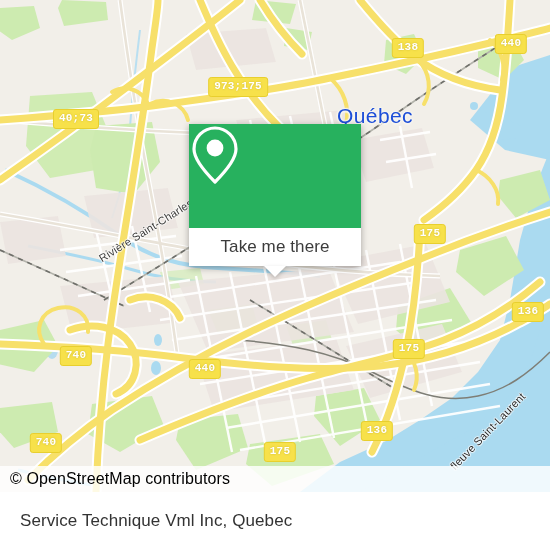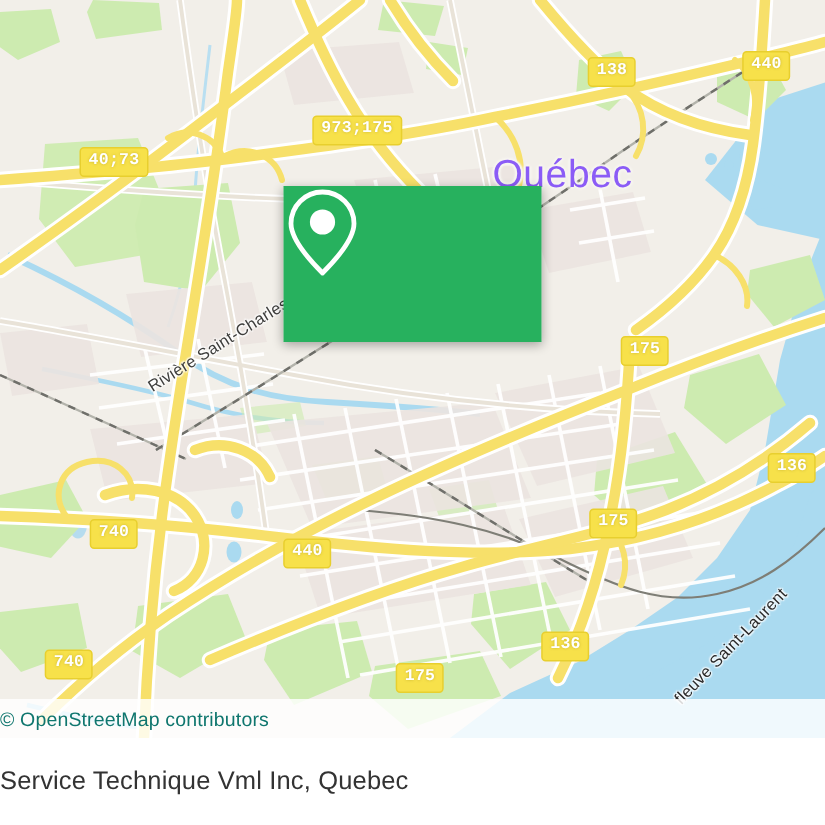--- a/index.html
+++ b/index.html
@@ -37,22 +37,22 @@
     text-shadow:0 0 2px rgba(120,100,0,.35);
     white-space:nowrap;
     transform:translate(-50%,-50%);
     font-family:Liberation Mono, monospace;
   }
 
   
   .city-label{
     position:absolute;
     transform:translate(-50%,-50%);
-    font-size:26px;
-    color:#8b5cf6;
+    font-size:21px;
+    color:#1d4ed8;
     letter-spacing:.4px;
     white-space:nowrap;
     text-shadow:
       -1.5px 0 1px #f7f5f0, 1.5px 0 1px #f7f5f0,
       0 -1.5px 1px #f7f5f0, 0 1.5px 1px #f7f5f0,
       0 0 3px #f7f5f0;
   }
   .river-label{
     position:absolute;
     white-space:nowrap;
@@ -113,37 +113,39 @@
 
   
   .attribution{
     position:absolute;
     left:0;top:466px;
     width:550px;height:26px;
     background:rgba(255,255,255,.82);
     display:flex;align-items:center;
   }
   .attribution-text{
-    font-size:13px;
-    color:#0f766e;
+    font-size:16px;
+    color:#000000;
+    padding-left:10px;
     letter-spacing:.1px;
   }
 
   
   .footer{
     position:absolute;left:0;top:492px;
     width:550px;height:58px;
     background:#ffffff;
     display:flex;align-items:center;
     overflow:hidden;
   }
   .footer-title{
     position:relative;
     font-size:17px;
     color:#333333;
+    padding-left:20px;
     letter-spacing:.1px;
     white-space:nowrap;
   }
   .footer-brand{
     position:absolute;
     right:18px;top:50%;
     transform:translateY(-50%);
     display:flex;align-items:center;
   }
   .brand-word{
@@ -345,40 +347,44 @@
         </g>
 
       </g>
     </svg>
 
     <div class="city-label" style="left:375px;top:116px;">Québec</div>
 
     <div class="river-label st-charles">Rivière Saint-Charles</div>
     <div class="river-label st-laurent">fleuve Saint-Laurent</div>
 
-    <div class="shield" style="left:76px;top:108px;">40;73</div>
+    <div class="shield" style="left:76px;top:119px;">40;73</div>
     <div class="shield" style="left:238px;top:87px;">973;175</div>
     <div class="shield" style="left:408px;top:48px;">138</div>
     <div class="shield" style="left:511px;top:44px;">440</div>
     <div class="shield" style="left:430px;top:234px;">175</div>
     <div class="shield" style="left:528px;top:312px;">136</div>
     <div class="shield" style="left:409px;top:349px;">175</div>
     <div class="shield" style="left:76px;top:356px;">740</div>
     <div class="shield" style="left:205px;top:369px;">440</div>
     <div class="shield" style="left:377px;top:431px;">136</div>
     <div class="shield" style="left:46px;top:443px;">740</div>
     <div class="shield" style="left:280px;top:452px;">175</div>
 
     <div class="popup">
       <div class="popup-top">
         <svg width="52" height="62" viewBox="0 0 52 62">
           <path d="M26,4 C14.4,4 5,13.4 5,25 C5,35 17,49 26,58 C35,49 47,35 47,25 C47,13.4 37.6,4 26,4 Z" fill="none" stroke="#ffffff" stroke-width="3.2" stroke-linejoin="round"></path>
           <circle cx="26" cy="24" r="8.4" fill="#ffffff"></circle>
         </svg>
       </div>
+      <div class="popup-bottom">
+        <span class="popup-bottom-label">Take me there</span>
+        <span class="popup-tail"></span>
+      </div>
     </div>
 
     <div class="attribution">
       <span class="attribution-text">© OpenStreetMap contributors</span>
     </div>
 
   </div>
 
   <div class="footer">
 

